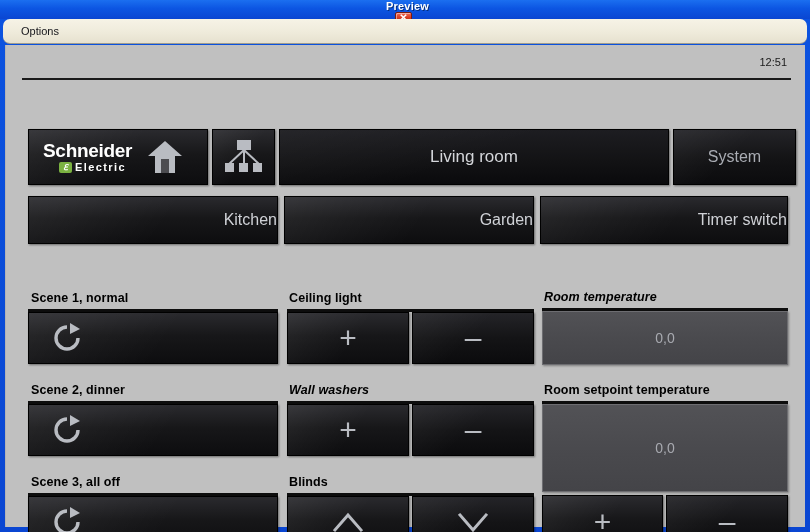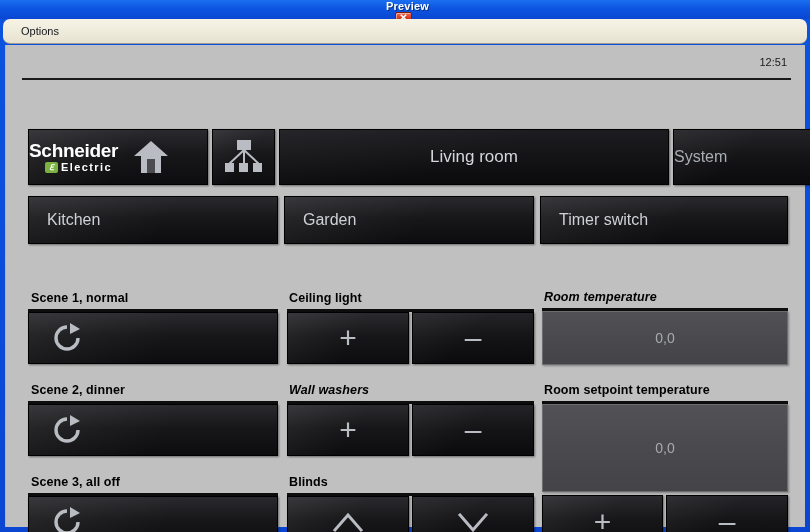--- a/index.html
+++ b/index.html
@@ -85,21 +85,21 @@
       linear-gradient(160deg, rgba(255,255,255,.04) 0%, rgba(255,255,255,0) 50%),
       linear-gradient(180deg,#1d1d21 0%,#121214 60%,#0a0a0c 100%);
   }
   .lbl-dark{
     color:#c9cbd0;font-size:15px;
   }
 
   
   .logo-btn{left:22px;top:84px;width:180px;height:56px;
     display:flex;align-items:center;}
-  .logo-wrap{display:flex;align-items:center;gap:14px;}
+  .logo-wrap{margin-left:14px;display:flex;align-items:center;gap:14px;}
   .logo-text{display:flex;flex-direction:column;line-height:1;}
   .logo-line1{
     color:#ffffff;font-size:19px;font-weight:bold;letter-spacing:-0.3px;
   }
   .logo-line2{
     display:flex;align-items:center;gap:3px;margin-top:2px;margin-left:16px;
   }
   .logo-mark{
     width:13px;height:11px;background:#7bb241;border-radius:2px;
     display:flex;align-items:center;justify-content:center;
@@ -107,26 +107,26 @@
   }
   .logo-sub{color:#ffffff;font-size:11px;font-weight:bold;letter-spacing:1.4px;}
 
   .tree-btn{left:206px;top:84px;width:63px;height:56px;
     display:flex;align-items:center;justify-content:center;}
 
   .room-btn{left:273px;top:84px;width:390px;height:56px;
     display:flex;align-items:center;justify-content:center;}
   .room-btn .lbl-dark{font-size:17px;color:#d4d6da;}
 
-  .system-btn{left:667px;top:84px;width:138px;height:56px;
-    display:flex;align-items:center;}
+  .system-btn{left:667px;top:84px;width:123px;height:56px;
+    display:flex;align-items:center;justify-content:center;}
   .system-btn .lbl-dark{font-size:16px;color:#a9acb3;}
 
   
-  .tab{height:48px;top:151px;display:flex;align-items:center;}
+  .tab{height:48px;top:151px;display:flex;align-items:center;justify-content:flex-end;}
   .tab .lbl-dark{margin-left:18px;font-size:16px;color:#cfd1d6;}
   .tab-0{left:22px;width:250px;}
   .tab-1{left:278px;width:250px;}
   .tab-2{left:534px;width:248px;}
 
   
   .grp-label{
     position:absolute;font-size:12.5px;font-weight:bold;color:#000;
     letter-spacing:.1px;
   }

